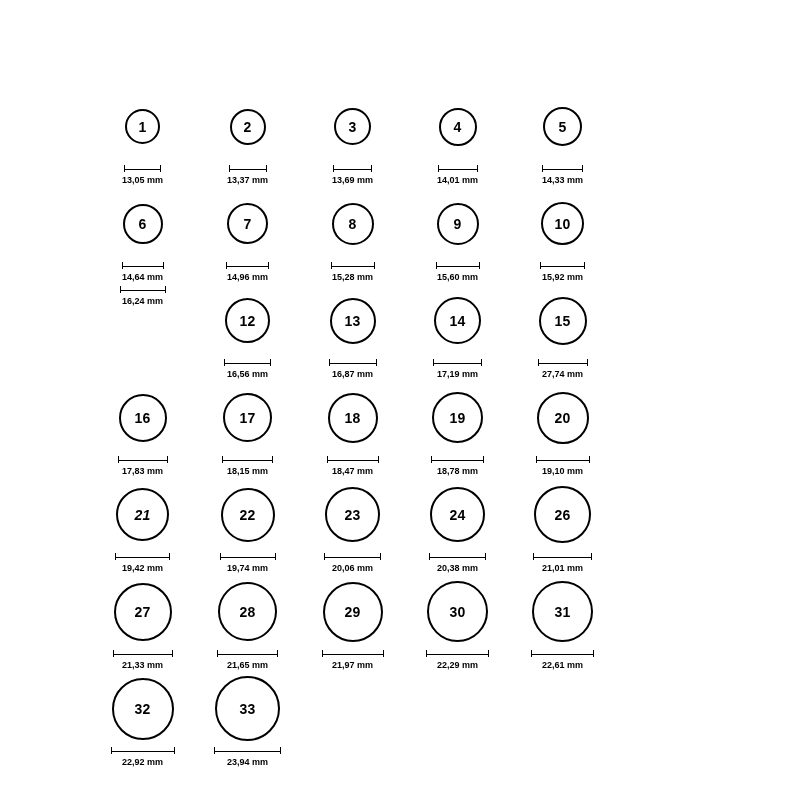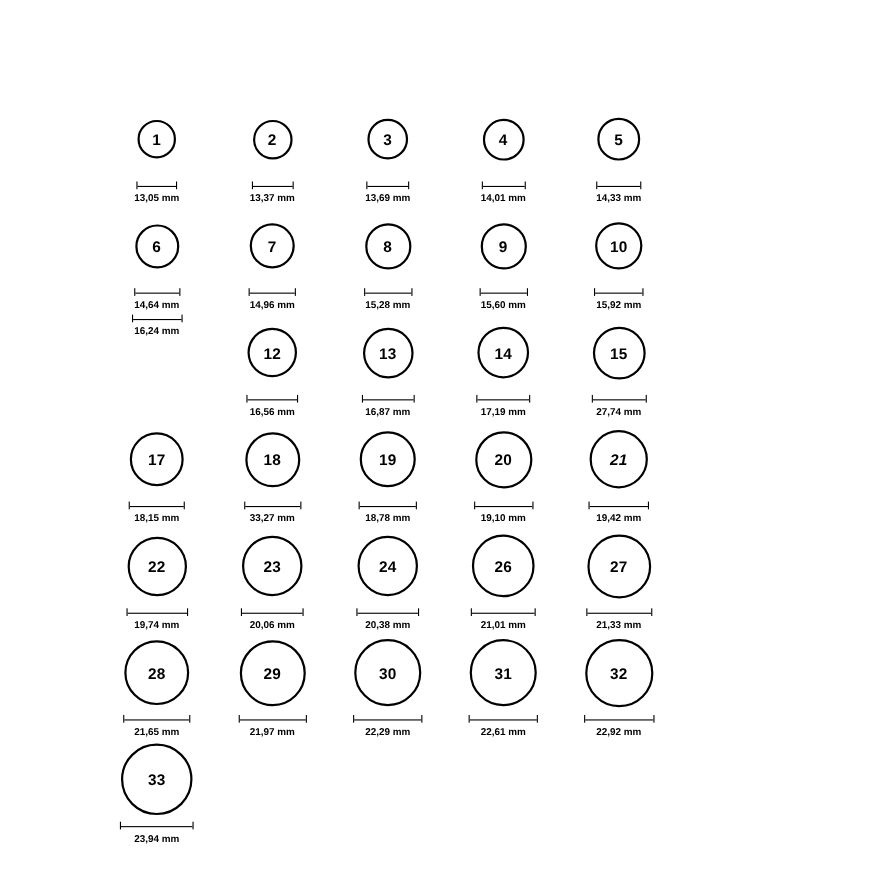--- a/index.html
+++ b/index.html
@@ -249,39 +249,50 @@
             <span class="ring-number">15</span>
           </div>
         </div>
         <div class="measure">
           <div class="bar" style="width: 48px;"></div>
         </div>
         <div class="mm-label">27,74 mm</div>
       </div>
       <div class="cell">
         <div class="ring-wrap">
+          <div class="ring" style="width: 48px; height: 48px;">
+            <span class="ring-number">16</span>
+          </div>
+        </div>
+        <div class="measure">
+          <div class="bar" style="width: 48px;"></div>
+        </div>
+        <div class="mm-label">17,83 mm</div>
+      </div>
+      <div class="cell">
+        <div class="ring-wrap">
           <div class="ring" style="width: 49px; height: 49px;">
             <span class="ring-number">17</span>
           </div>
         </div>
         <div class="measure">
           <div class="bar" style="width: 49px;"></div>
         </div>
         <div class="mm-label">18,15 mm</div>
       </div>
       <div class="cell">
         <div class="ring-wrap">
           <div class="ring" style="width: 50px; height: 50px;">
             <span class="ring-number">18</span>
           </div>
         </div>
         <div class="measure">
           <div class="bar" style="width: 50px;"></div>
         </div>
-        <div class="mm-label">33,27 mm</div>
+        <div class="mm-label">18,47 mm</div>
       </div>
       <div class="cell">
         <div class="ring-wrap">
           <div class="ring" style="width: 51px; height: 51px;">
             <span class="ring-number">19</span>
           </div>
         </div>
         <div class="measure">
           <div class="bar" style="width: 51px;"></div>
         </div>

